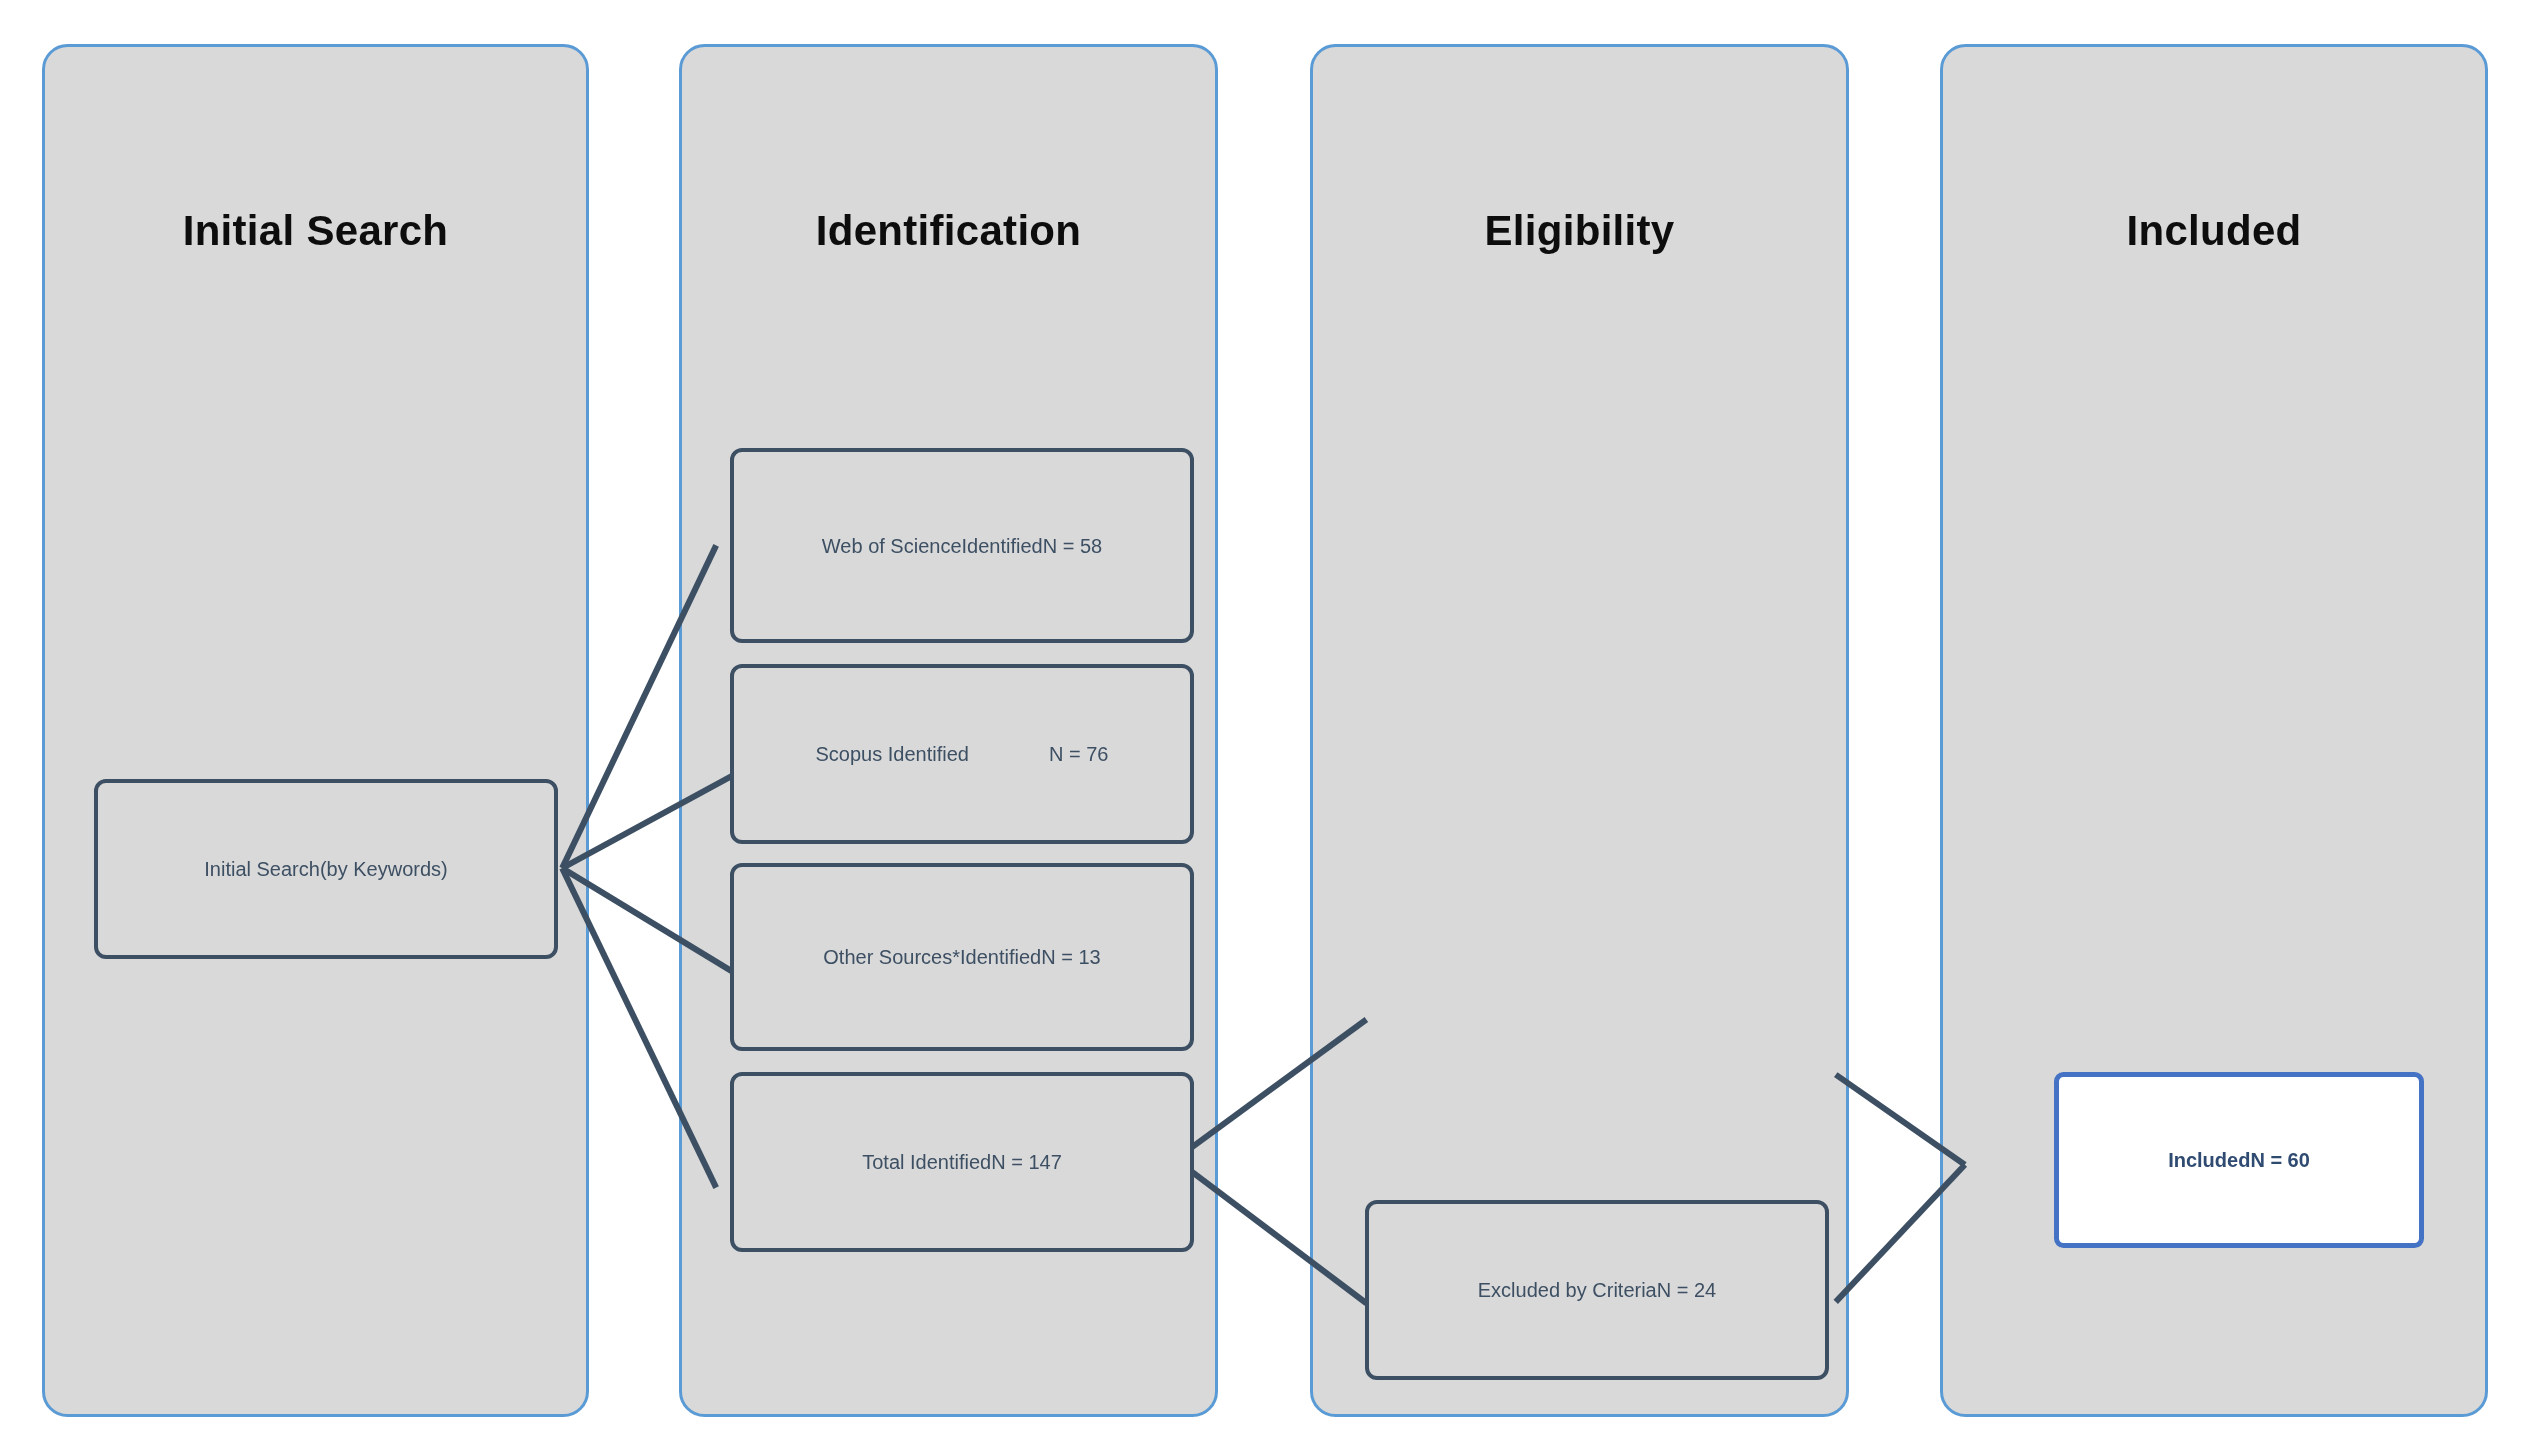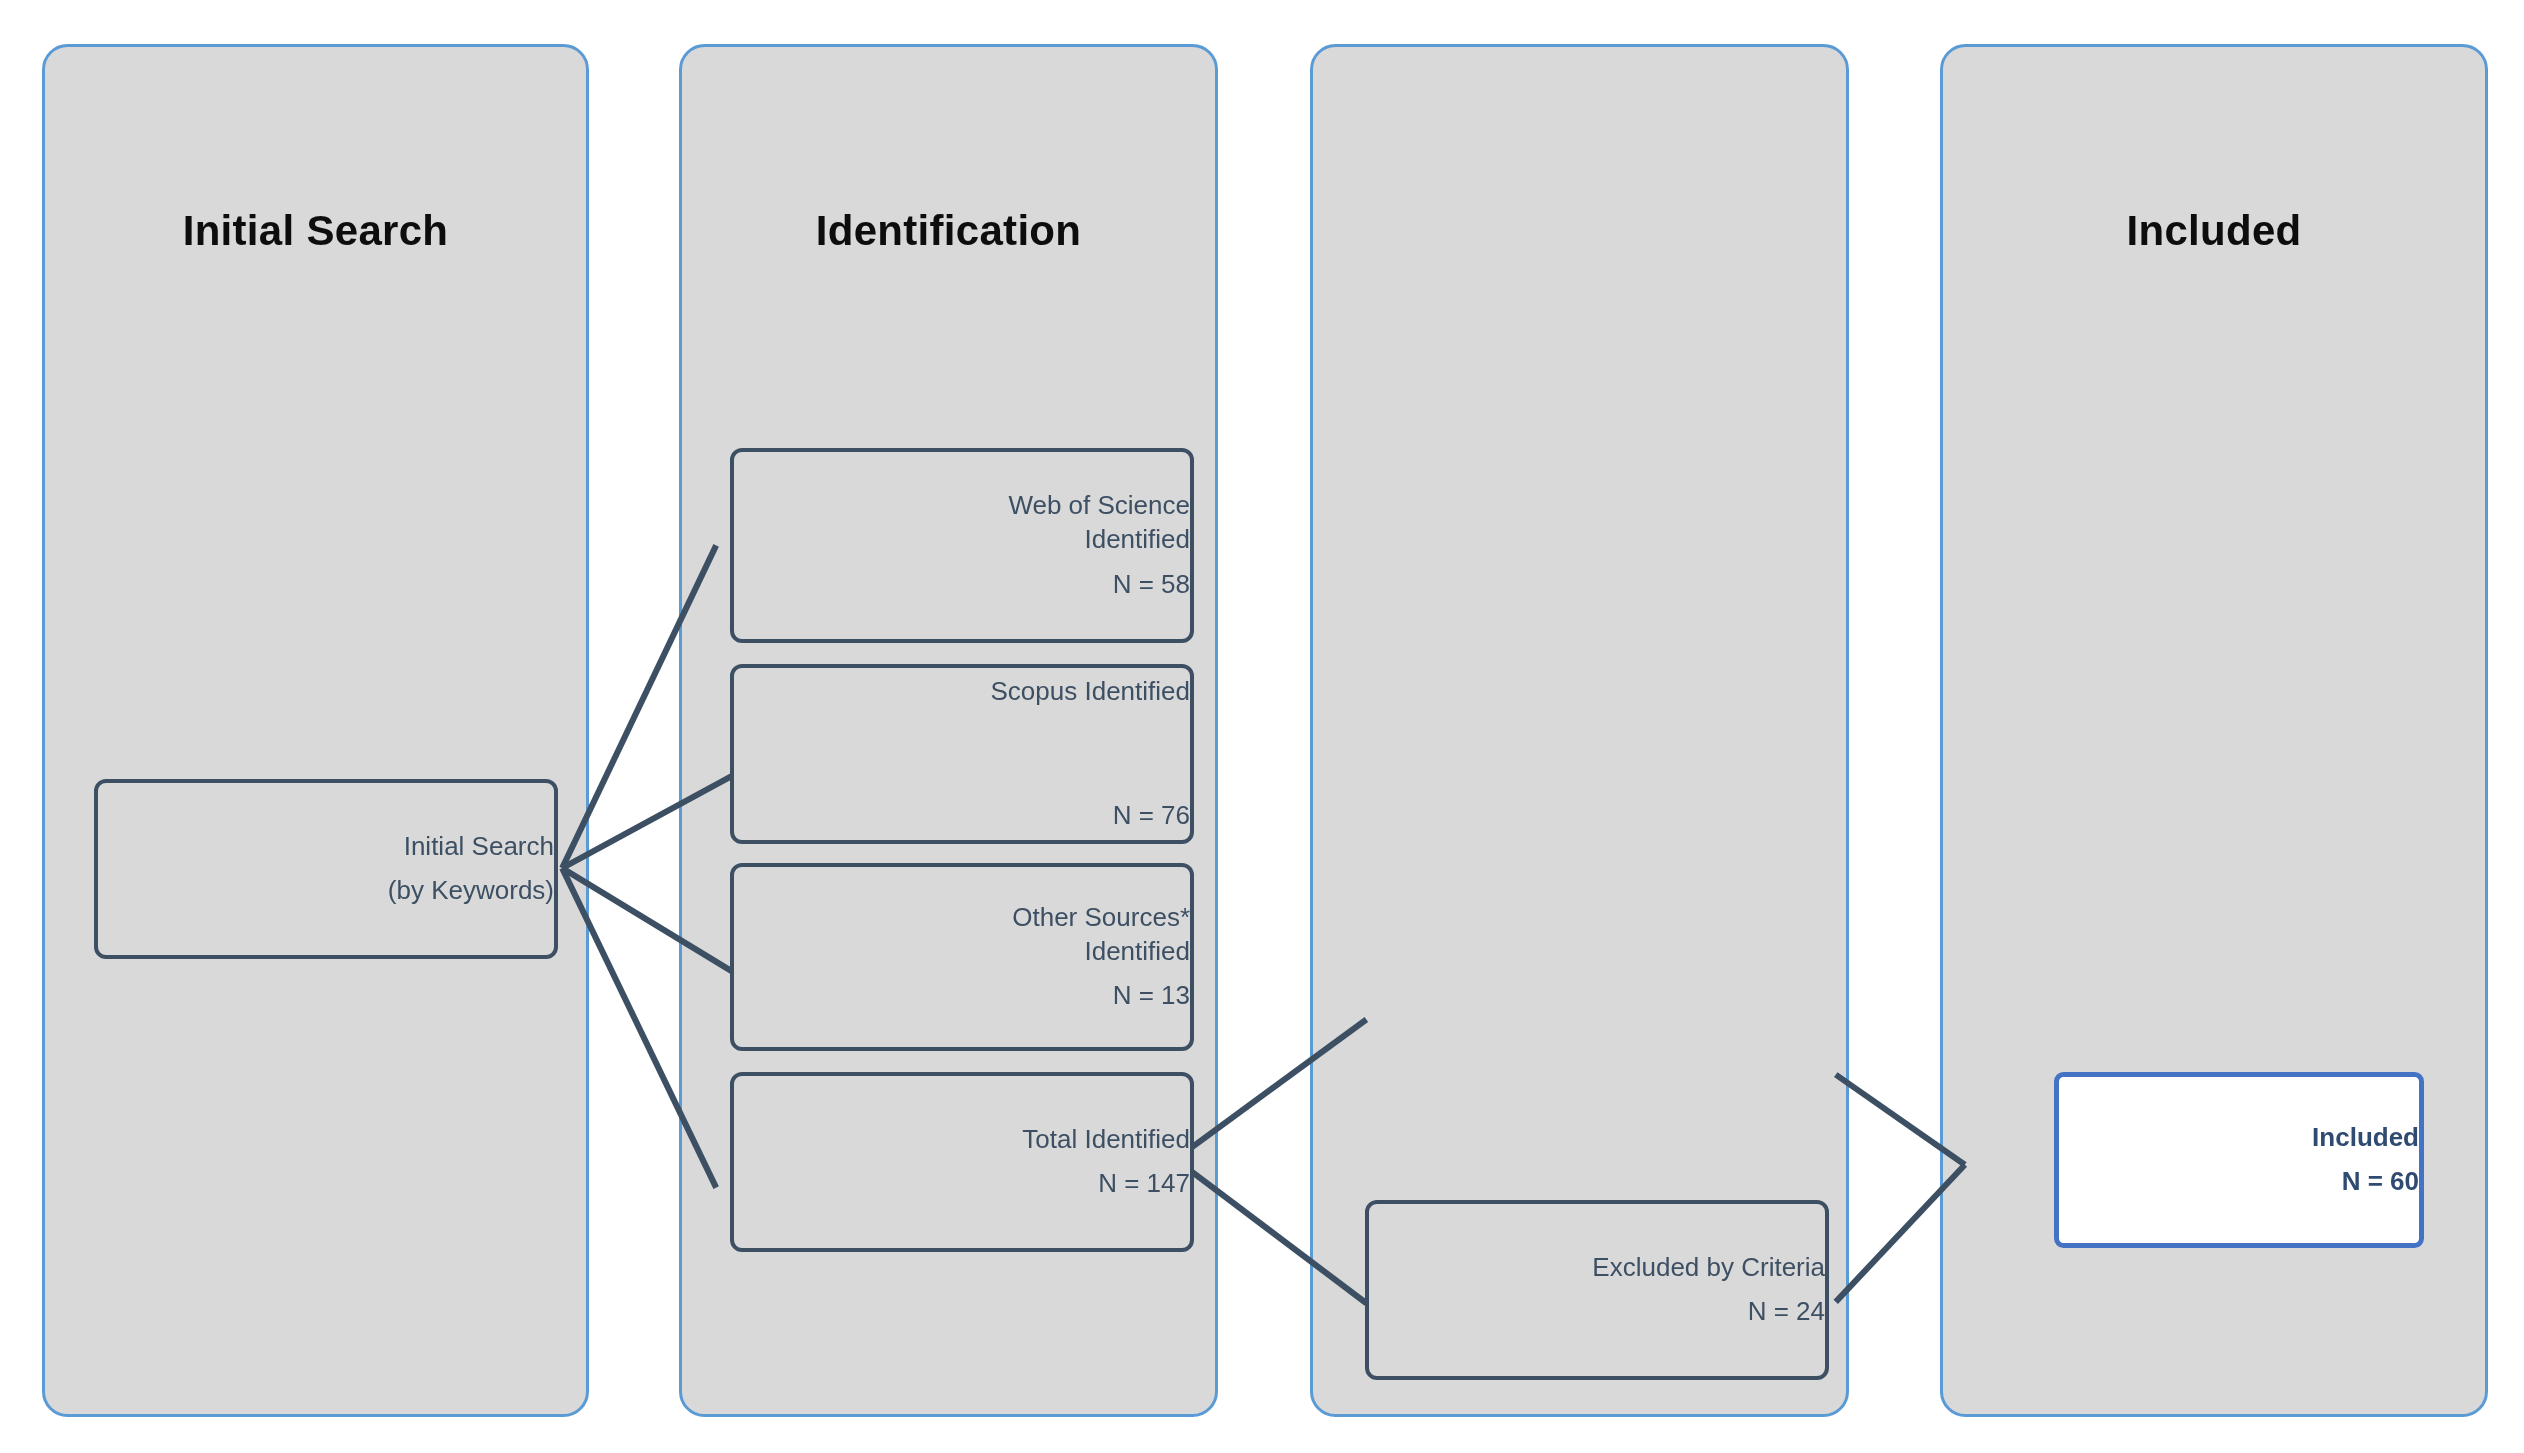--- a/index.html
+++ b/index.html
@@ -11,23 +11,23 @@
   
   .panel{position:absolute;background:#D9D9D9;border:3.4px solid #5B9BD5;
          border-radius:25.6px;box-sizing:border-box;}
   .panel-title{position:absolute;width:100%;text-align:center;
          font-size:42px;font-weight:bold;color:#0d0d0d;
          letter-spacing:0.3px;white-space:nowrap;}
 
   
   .node{position:absolute;box-sizing:border-box;
         background:#D9D9D9;border:4.7px solid #3D4F63;border-radius:12px;
-        display:flex;flex-direction:column;align-items:flex-end;
+        display:flex;flex-direction:row;align-items:center;
         justify-content:center;text-align:center;
-        color:#3D4F63;font-size:26px;line-height:1.30;}
+        color:#3D4F63;font-size:20px;line-height:1.30;}
   .node .ln{display:block;white-space:nowrap;}
   .node .ln.b{font-weight:normal;}
   .node .gap{height:10.8px;}
 
   .node.accent{background:#FFFFFF;border-color:#4472C4;}
   .node.accent .ln{font-weight:bold;color:#2F4B72;}
 
   
   #wires{position:absolute;left:0;top:0;width:2525px;height:1454px;
          pointer-events:none;}
@@ -37,20 +37,21 @@
 
 <div id="stage">
 
   <div class="panel" style="left:42px;top:40px;width:547px;height:1373px;"></div>
   <div class="panel" style="left:679px;top:40px;width:539px;height:1373px;"></div>
   <div class="panel" style="left:1310px;top:40px;width:539px;height:1373px;"></div>
   <div class="panel" style="left:1940px;top:40px;width:548px;height:1373px;"></div>
 
   <div class="panel-title" style="left:42px;top:203px;width:547px;">Initial Search</div>
   <div class="panel-title" style="left:679px;top:203px;width:539px;">Identification</div>
+  <div class="panel-title" style="left:1310px;top:203px;width:539px;">Eligibility</div>
   <div class="panel-title" style="left:1940px;top:203px;width:548px;">Included</div>
 
   <svg id="wires" viewBox="0 0 3755 2162">
     <g fill="none" stroke="#3D4F63" stroke-width="9" stroke-linecap="butt">
 
       <path d="M 836 1285 L 1065 805"></path>
       <path d="M 836 1285 L 1088 1148"></path>
       <path d="M 836 1285 L 1088 1438"></path>
       <path d="M 836 1285 L 1065 1760"></path>
 

